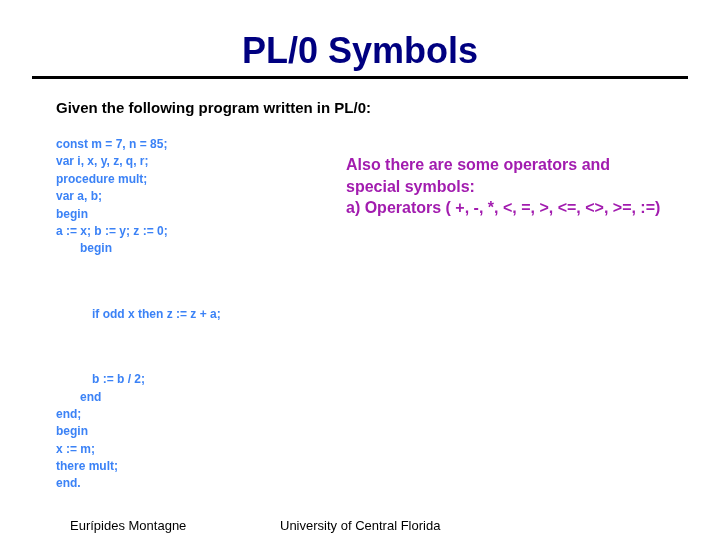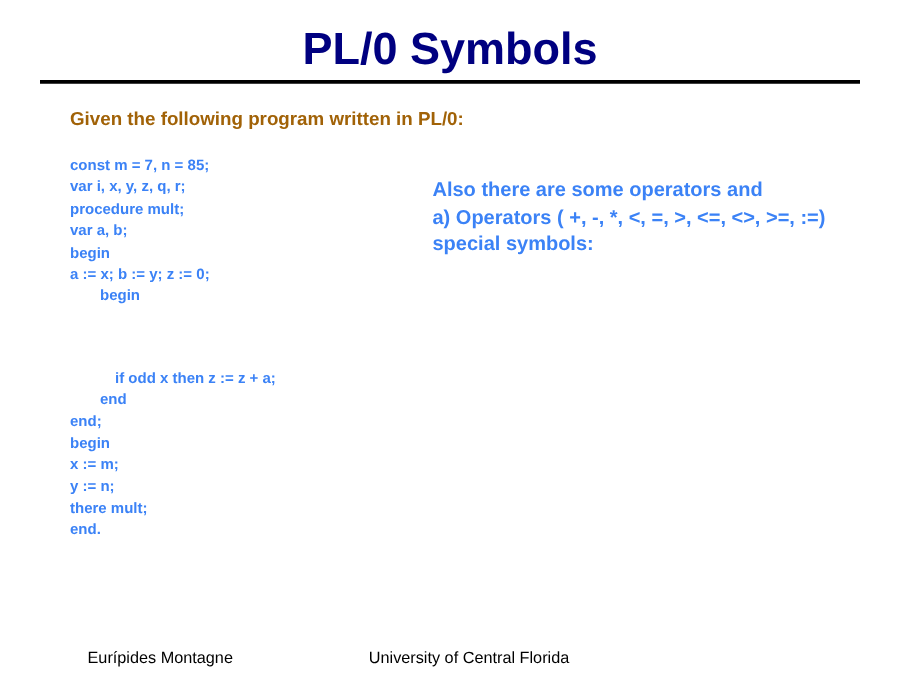--- a/index.html
+++ b/index.html
@@ -9,31 +9,31 @@
     background: #ffffff;
     font-family: Arial, Helvetica, sans-serif;
     position: relative;
     overflow: hidden;
   }
   .title {
     text-align: center;
     font-size: 36px;
     font-weight: bold;
     color: #000080;
-    padding-top: 18px;
+    padding-top: 30px;
   }
   .rule {
     border: none;
     border-top: 3px solid #000000;
     margin: 4px 32px 0 32px;
   }
   .intro {
     font-size: 15px;
     font-weight: bold;
-    color: #a16207;
+    color: #000000;
     margin: 20px 0 0 56px;
   }
   .content {
     margin-top: 20px;
     display: flex;
   }
   .code {
     margin-left: 56px;
     font-size: 12px;
     font-weight: bold;
@@ -43,65 +43,65 @@
   }
   .code .l0 { margin-left: 0; }
   .code .l1 { }
   .code .l2 { margin-left: 24px; }
   .code .l3 { margin-left: 36px; margin-top: 48px; }
   .right {
     margin-left: 40px;
     margin-top: 18px;
     font-size: 16px;
     font-weight: bold;
-    color: #3b82f6;
+    color: #a21caf;
     line-height: 1.35;
     width: 360px;
   }
   .footer {
     position: absolute;
     bottom: 22px;
     left: 0;
     width: 100%;
     font-size: 13px;
     color: #000000;
   }
   .footer .author { position: absolute; left: 70px; }
-  .footer .org { position: absolute; left: 295px; text-align: center; }
+  .footer .org { position: absolute; left: 280px; text-align: center; }
 </style>
 </head>
 <body>
 
 <div class="title">PL/0 Symbols</div>
 <hr class="rule">
 
 <div class="intro">Given the following program written in PL/0:</div>
 
 <div class="content">
   <div class="code">
     <div class="l0">const m = 7, n = 85;</div>
     <div class="l0">var  i, x, y, z, q, r;</div>
     <div class="l0">procedure mult;</div>
     <div class="l1">var a, b;</div>
     <div class="l1">begin</div>
     <div class="l1">a := x;   b := y;  z := 0;</div>
     <div class="l2">begin</div>
     <div class="l3">if odd x then z := z + a;</div>
+    <div class="l3">b := b / 2;</div>
     <div class="l2">end</div>
     <div class="l0">end;</div>
     <div class="l0">begin</div>
     <div class="l1">x := m;</div>
-    <div class="l1">y := n;</div>
     <div class="l1">there mult;</div>
     <div class="l0">end.</div>
   </div>
 
   <div class="right">
     <div>Also there are some operators and</div>
+    <div>special symbols:</div>
     <div>a)    Operators ( +, -, *, &lt;, =, &gt;, &lt;=, &lt;&gt;, &gt;=, :=)</div>
-    <div>special symbols:</div>
   </div>
 </div>
 
 <div class="footer">
   <span class="author">Eurípides Montagne</span>
   <span class="org">University of Central Florida</span>
 </div>
 
 </body></html>

